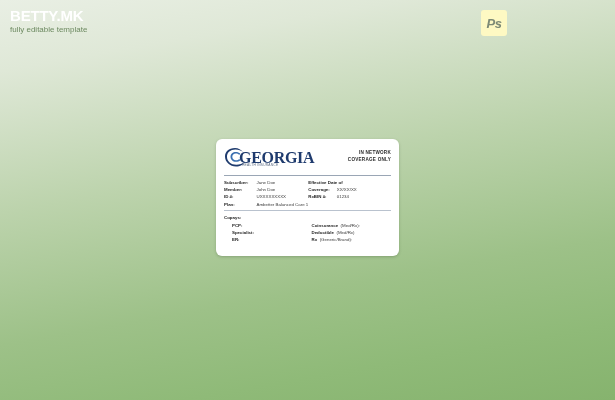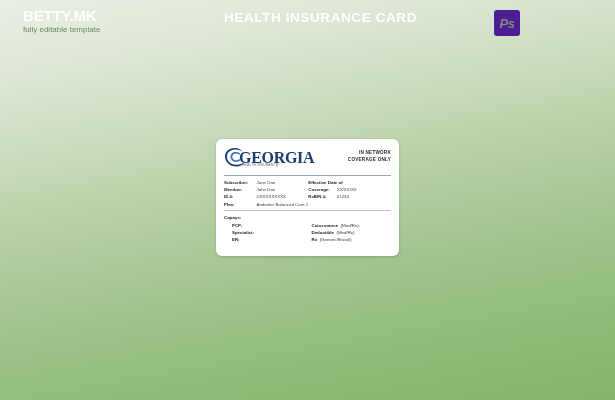--- a/index.html
+++ b/index.html
@@ -11,21 +11,21 @@
     height: 400px;
     overflow: hidden;
     font-family: "Liberation Sans", sans-serif;
     background: linear-gradient(170deg, #e9efe4 0%, #dfe8d7 14%, #bcd3ac 42%, #9dc188 68%, #8fba78 85%, #86b36e 100%);
     position: relative;
   }
 
   
   .topbar {
     position: absolute;
-    left: 13px; top: 0;
+    left: 0; top: 0;
     width: 517px;
     height: 50px;
   }
   .brand {
     position: absolute;
     left: 10px;
     top: 8px;
   }
   .brand-name {
     font-size: 15px;
@@ -50,21 +50,21 @@
     letter-spacing: 0.6px;
     color: #ffffff;
   }
   .ps-badge {
     position: absolute;
     right: 10px;
     top: 10px;
     width: 26px;
     height: 26px;
     border-radius: 3px;
-    background: #4c1d95;
+    background: #fef9c3;
     color: #7d8a76;
     font-size: 13px;
     font-weight: bold;
     font-style: italic;
     display: flex;
     align-items: center;
     justify-content: center;
     letter-spacing: -0.5px;
   }
 
@@ -180,21 +180,20 @@
   }
 </style>
 </head>
 <body>
 
 <div class="topbar">
   <div class="brand">
     <div class="brand-name">BETTY.MK</div>
     <div class="brand-sub">fully editable template</div>
   </div>
-  <div class="header-title">HEALTH INSURANCE CARD</div>
   <div class="ps-badge">Ps</div>
 </div>
 
 <div class="card">
 
   <div class="card-top">
 
     <div class="logo">
       <svg class="logo-swoosh" viewBox="0 0 22 21">
         <path d="M11 1 C4.5 1 1 5 1 9.5 C1 15 6 19.5 12 19.5 C16 19.5 19.5 17.5 21 14.5 C18.5 16.8 15.5 17.8 12.3 17.8 C7 17.8 3 14.3 3 9.8 C3 5.6 6.4 2.6 11.4 2.6 C14.5 2.6 17.2 3.6 19.2 5.4 C17.2 2.6 14.3 1 11 1 Z" fill="#1f3b6e"></path>

